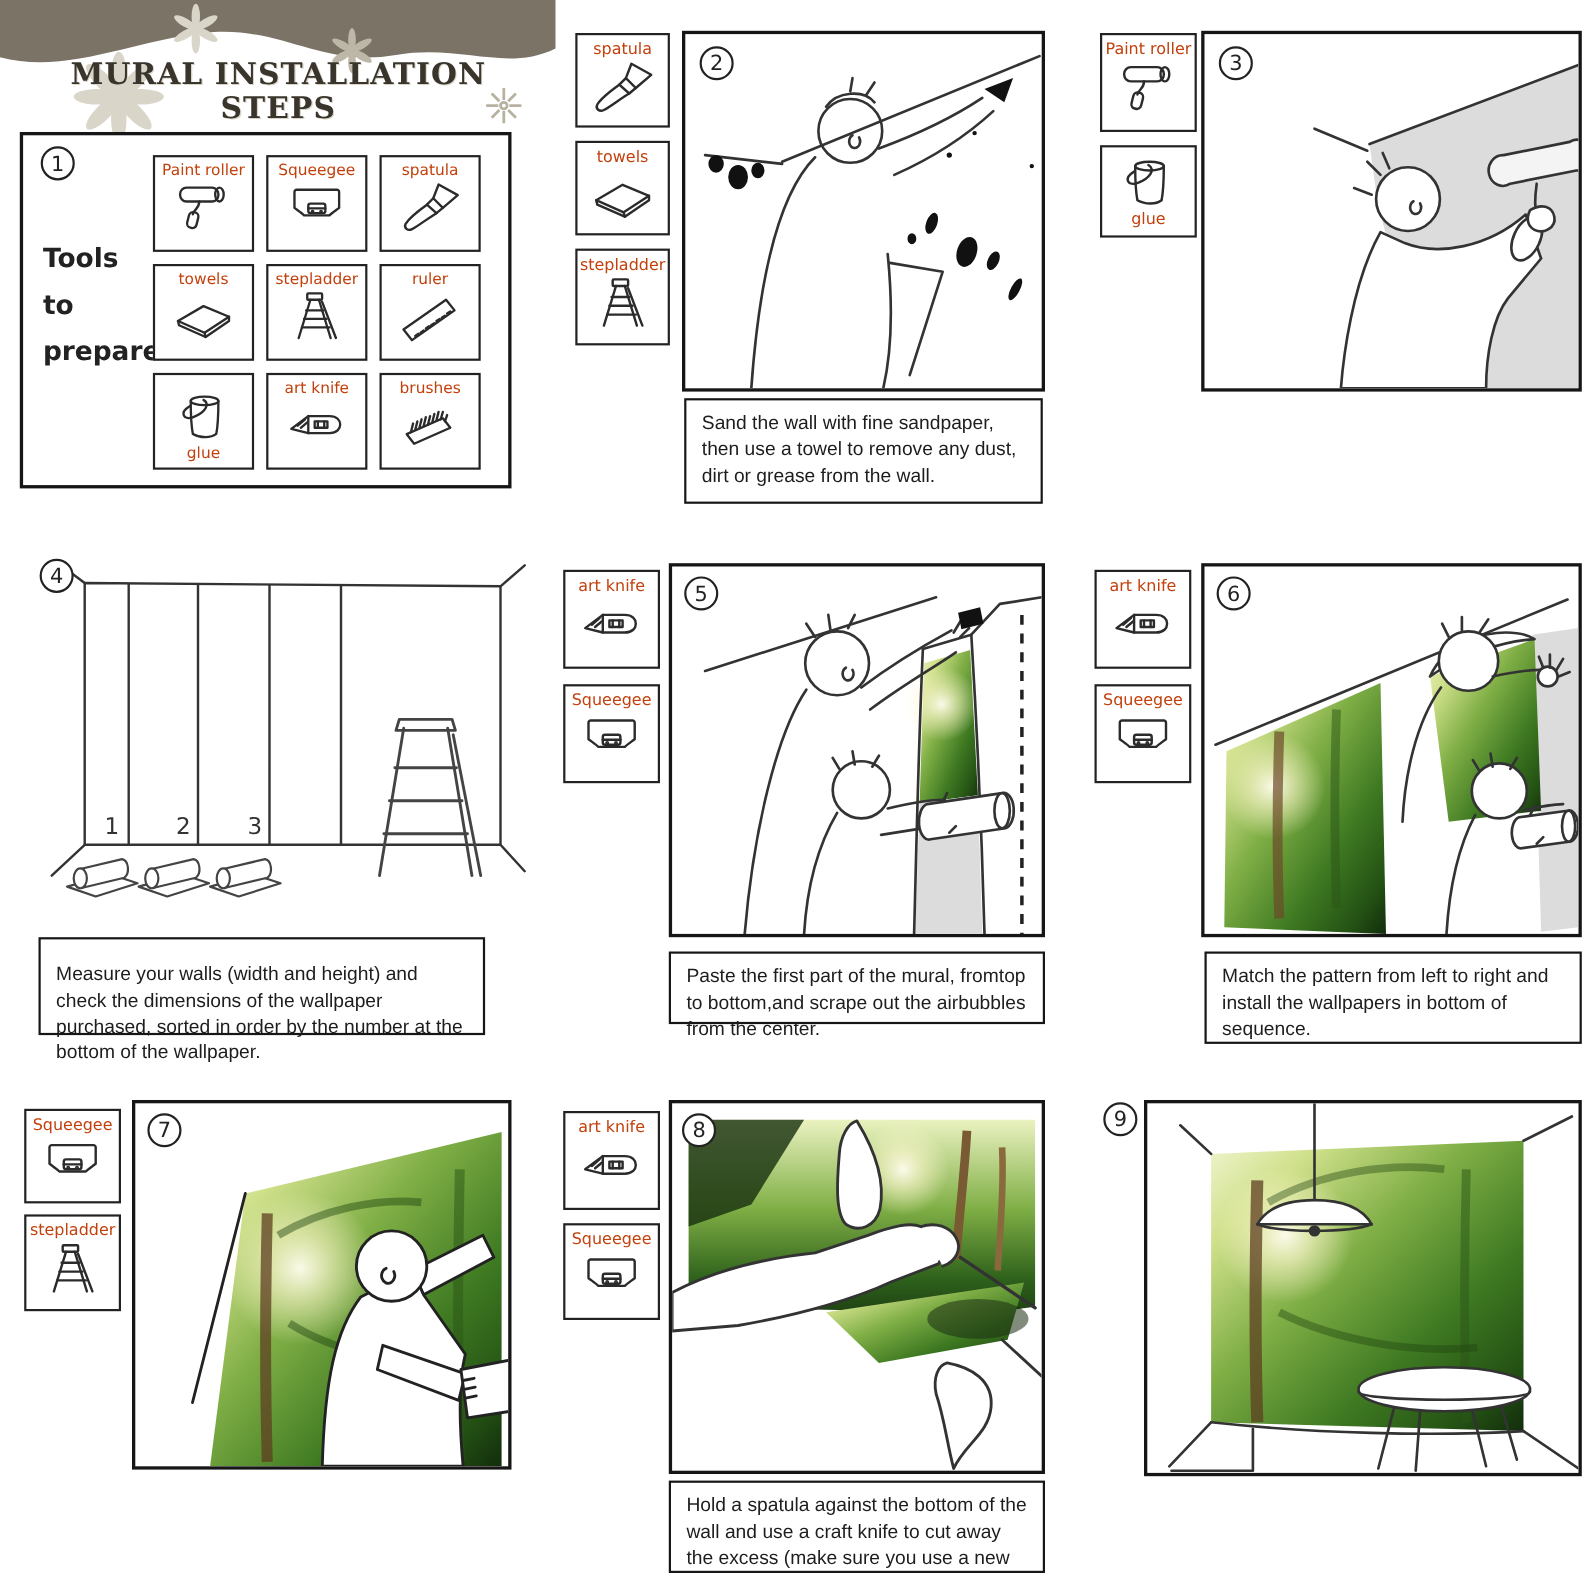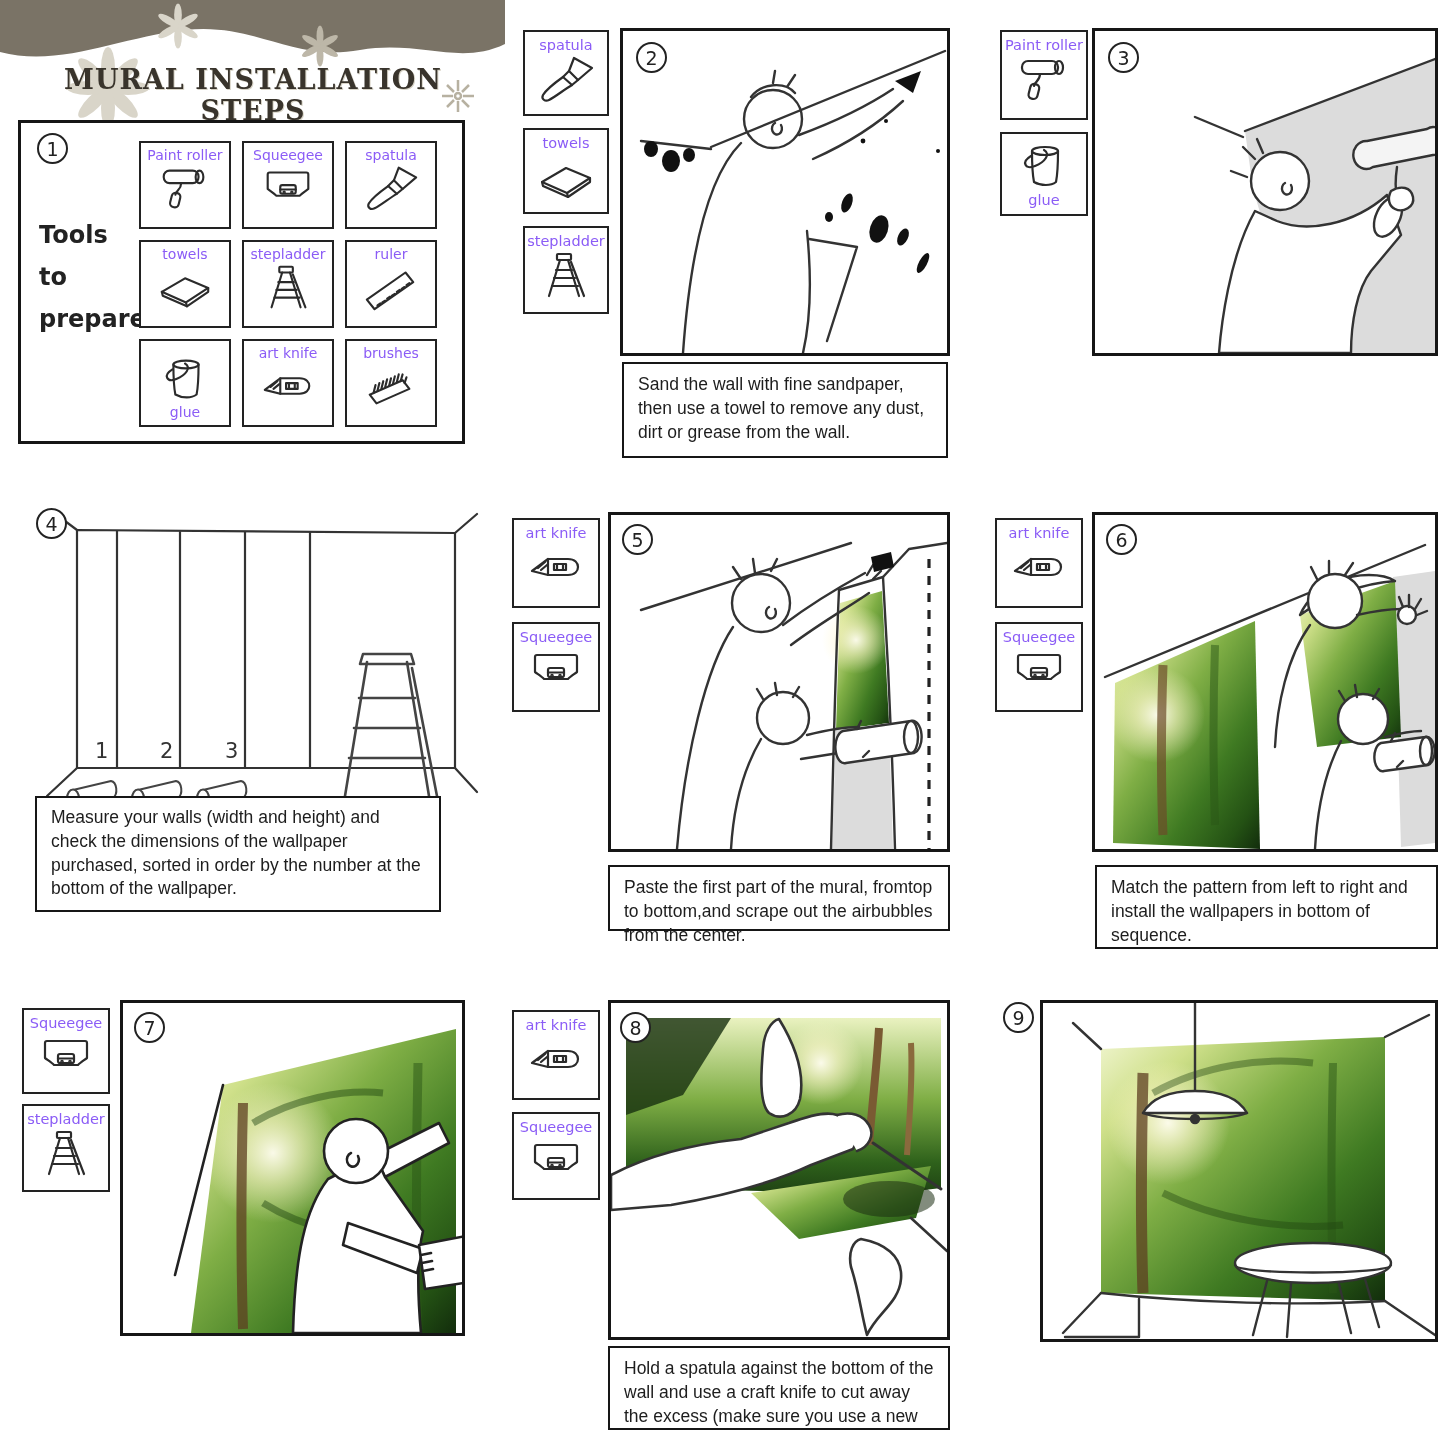--- a/index.html
+++ b/index.html
@@ -6,21 +6,21 @@
   body { background:#ffffff; font-family:"Liberation Sans", sans-serif; }
   #page { position:relative; width:1445px; height:1431px; background:#fff; overflow:hidden; }
 
   .abs { position:absolute; }
 
   
   #band-svg { position:absolute; left:0; top:0; }
   #page-title {
     position:absolute; left:38px; top:52px; width:430px; text-align:center;
     font-family:"DejaVu Serif", serif; font-weight:700; font-size:27px;
-    letter-spacing:1px; color:#39342c; text-shadow:1px 1px 0 #d8d4c7;margin-top:12px;
+    letter-spacing:1px; color:#39342c; text-shadow:1px 1px 0 #d8d4c7;
   }
 
   
   .panel   { position:absolute; border:3px solid #161616; background:#fff; }
   .mainbox { position:absolute; border:3px solid #161616; background:#fff; overflow:hidden; }
   .caption {
     position:absolute; border:2.5px solid #161616; background:#fff;
     padding:9px 10px 6px 14px; font-size:17.5px; line-height:1.36; color:#1d1d1d;
   }
   .num {
@@ -29,21 +29,21 @@
     font-family:"DejaVu Sans", sans-serif;
   }
 
   
   .chip {
     position:absolute; border:2.5px solid #222; background:#fff;
     display:flex; flex-direction:column; align-items:center; justify-content:flex-start;
     padding-top:5px;
   }
   .chip.label-bottom { flex-direction:column-reverse; padding-bottom:6px; padding-top:2px; }
-  .chip-label { font-size:14.5px; color:#8b5cf6; font-family:"DejaVu Sans", sans-serif; white-space:nowrap; }
+  .chip-label { font-size:14.5px; color:#c2410c; font-family:"DejaVu Sans", sans-serif; white-space:nowrap; }
   .chip-icon { width:60px; height:52px; }
 
   
   .tools-label {
     position:absolute; left:18px; top:98px; width:108px; text-align:left;
     font-family:"DejaVu Sans", sans-serif; font-weight:700; font-size:24px; color:#222;
   }
   .tools-label div { margin-bottom:14px; }
   .tool-grid {
     position:absolute; left:118px; top:18px; width:306px;
@@ -347,21 +347,21 @@
     <g font-family="DejaVu Sans, sans-serif" font-size="21" fill="#333">
       <text x="80" y="258">1</text>
       <text x="145" y="258">2</text>
       <text x="210" y="258">3</text>
     </g>
     <use href="#sym-roll" transform="translate(50,286)"></use>
     <use href="#sym-roll" transform="translate(115,286)"></use>
     <use href="#sym-roll" transform="translate(180,286)"></use>
   </svg>
   <div class="num" style="left:36px;top:508px">4</div>
-  <div class="caption" style="left:35px;top:796px;width:406px;height:116px;padding-top:8px">
+  <div class="caption" style="left:35px;top:852px;width:406px;height:89px;padding-top:20px">
     <p>Measure your walls (width and height) and check the dimensions of the wallpaper purchased, sorted in order by the number at the bottom of the wallpaper.</p>
   </div>
 
   <div class="chip" style="left:512px;top:518px;width:88px;height:90px">
     <div class="chip-label">art knife</div>
     <svg class="chip-icon" viewBox="0 0 60 50">
         <use href="#sym-art-knife"></use>
       </svg>
   </div>
   <div class="chip" style="left:512px;top:622px;width:88px;height:90px">

